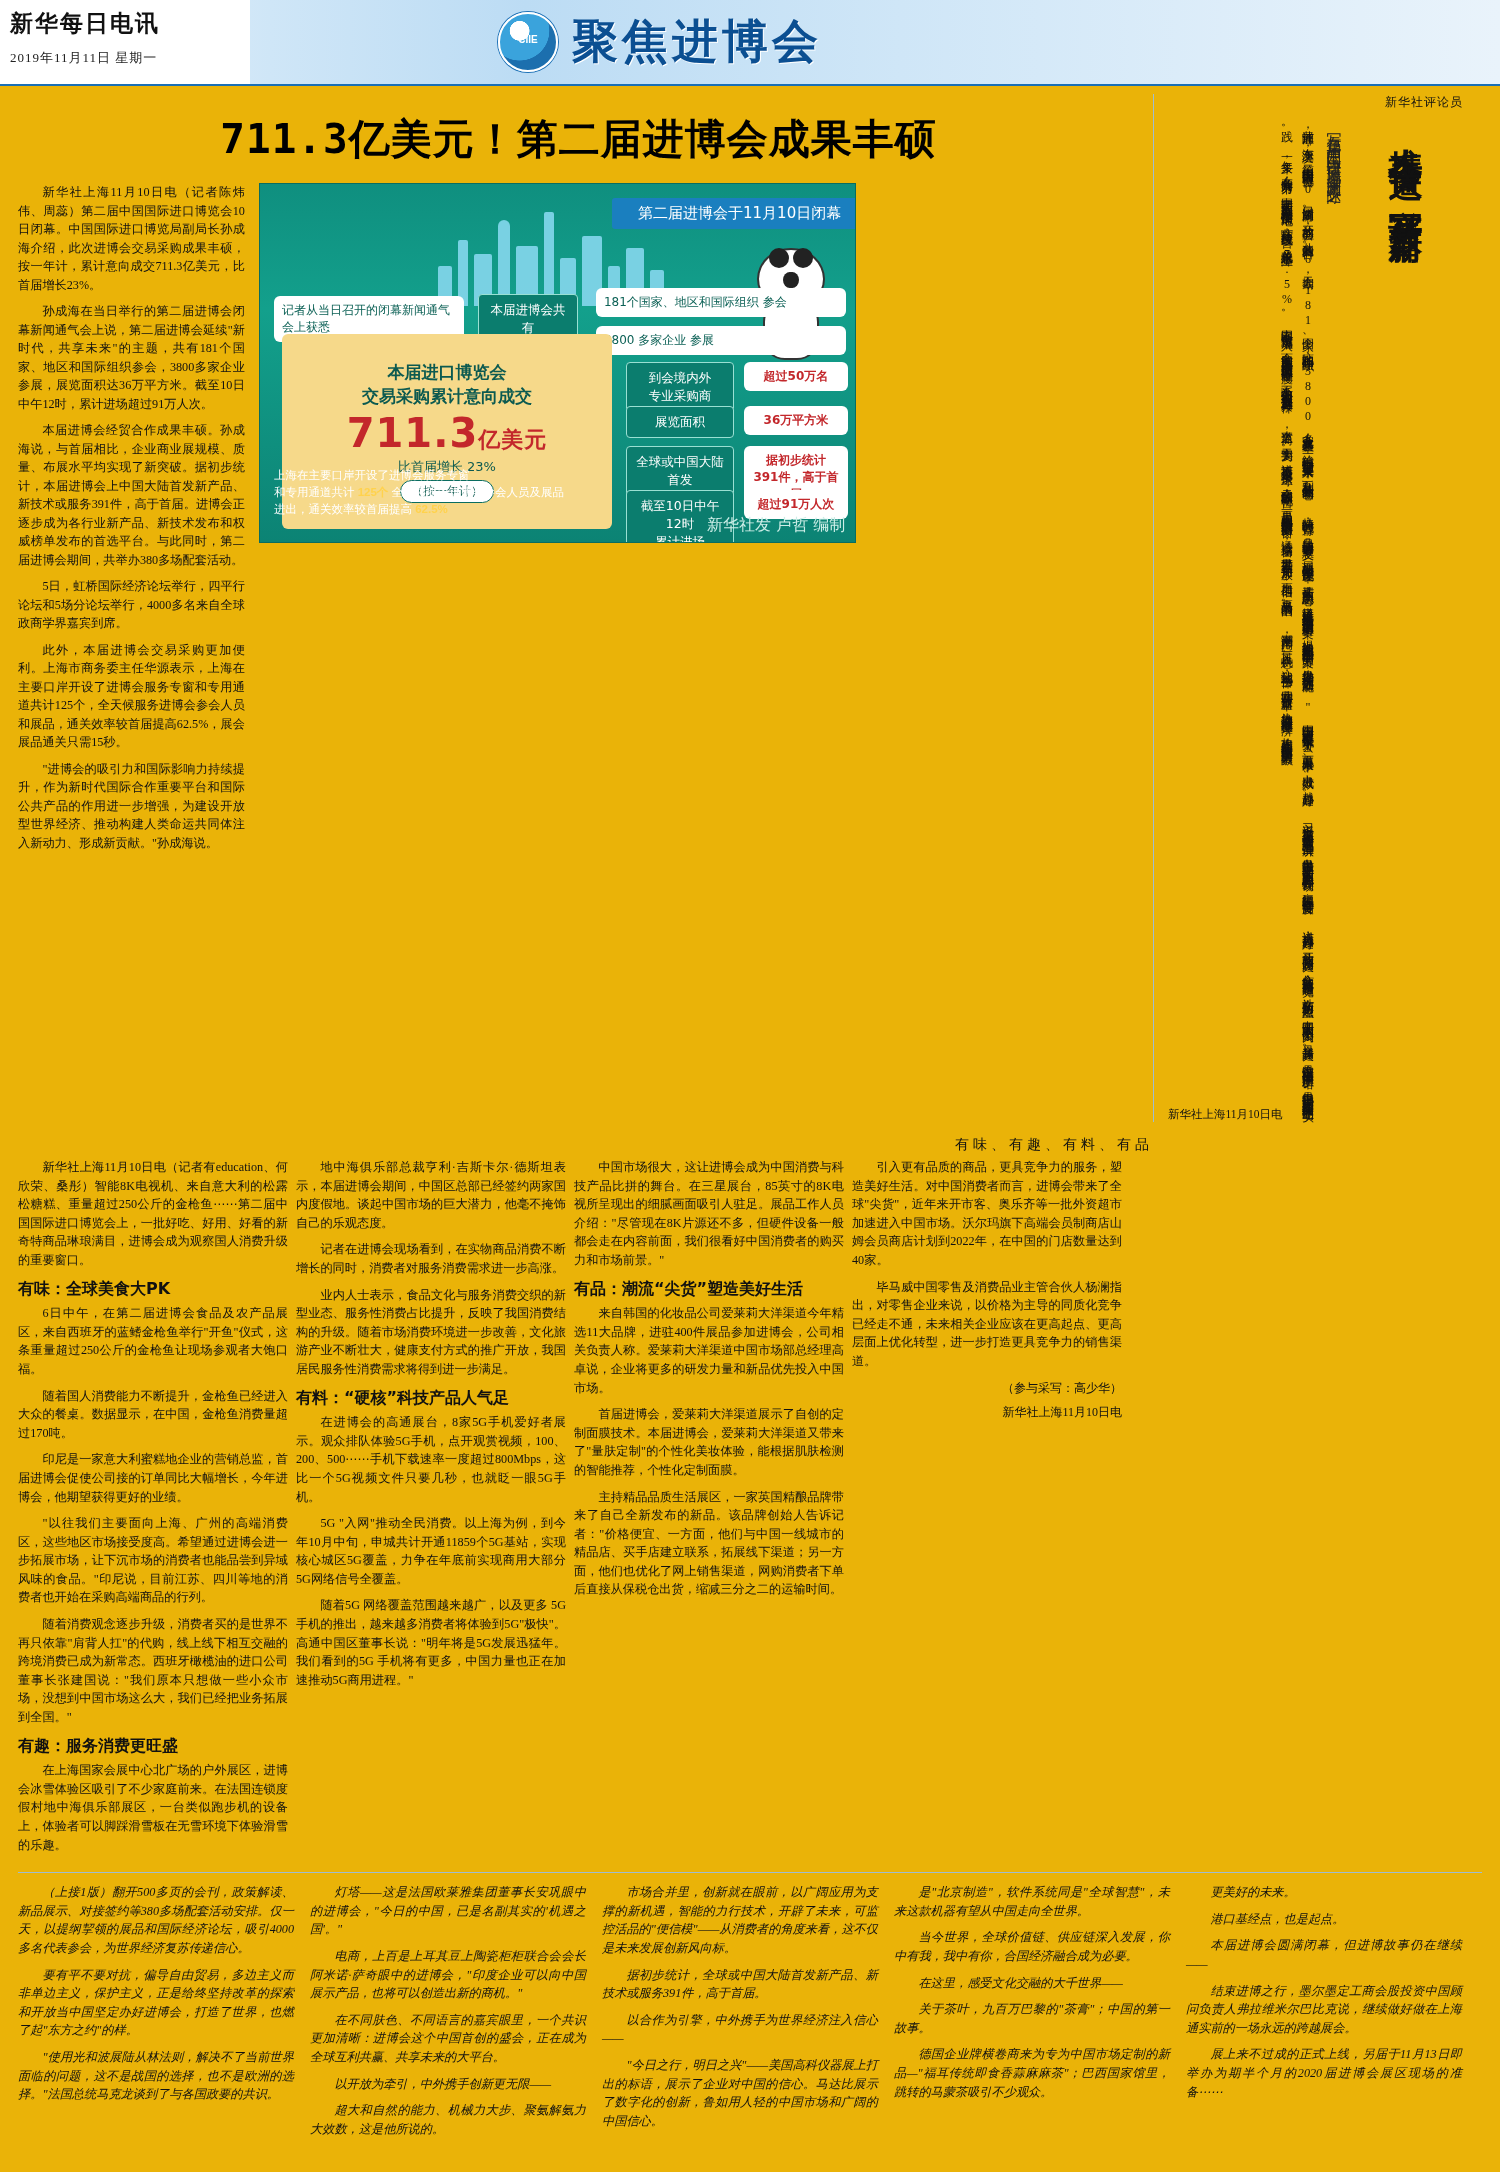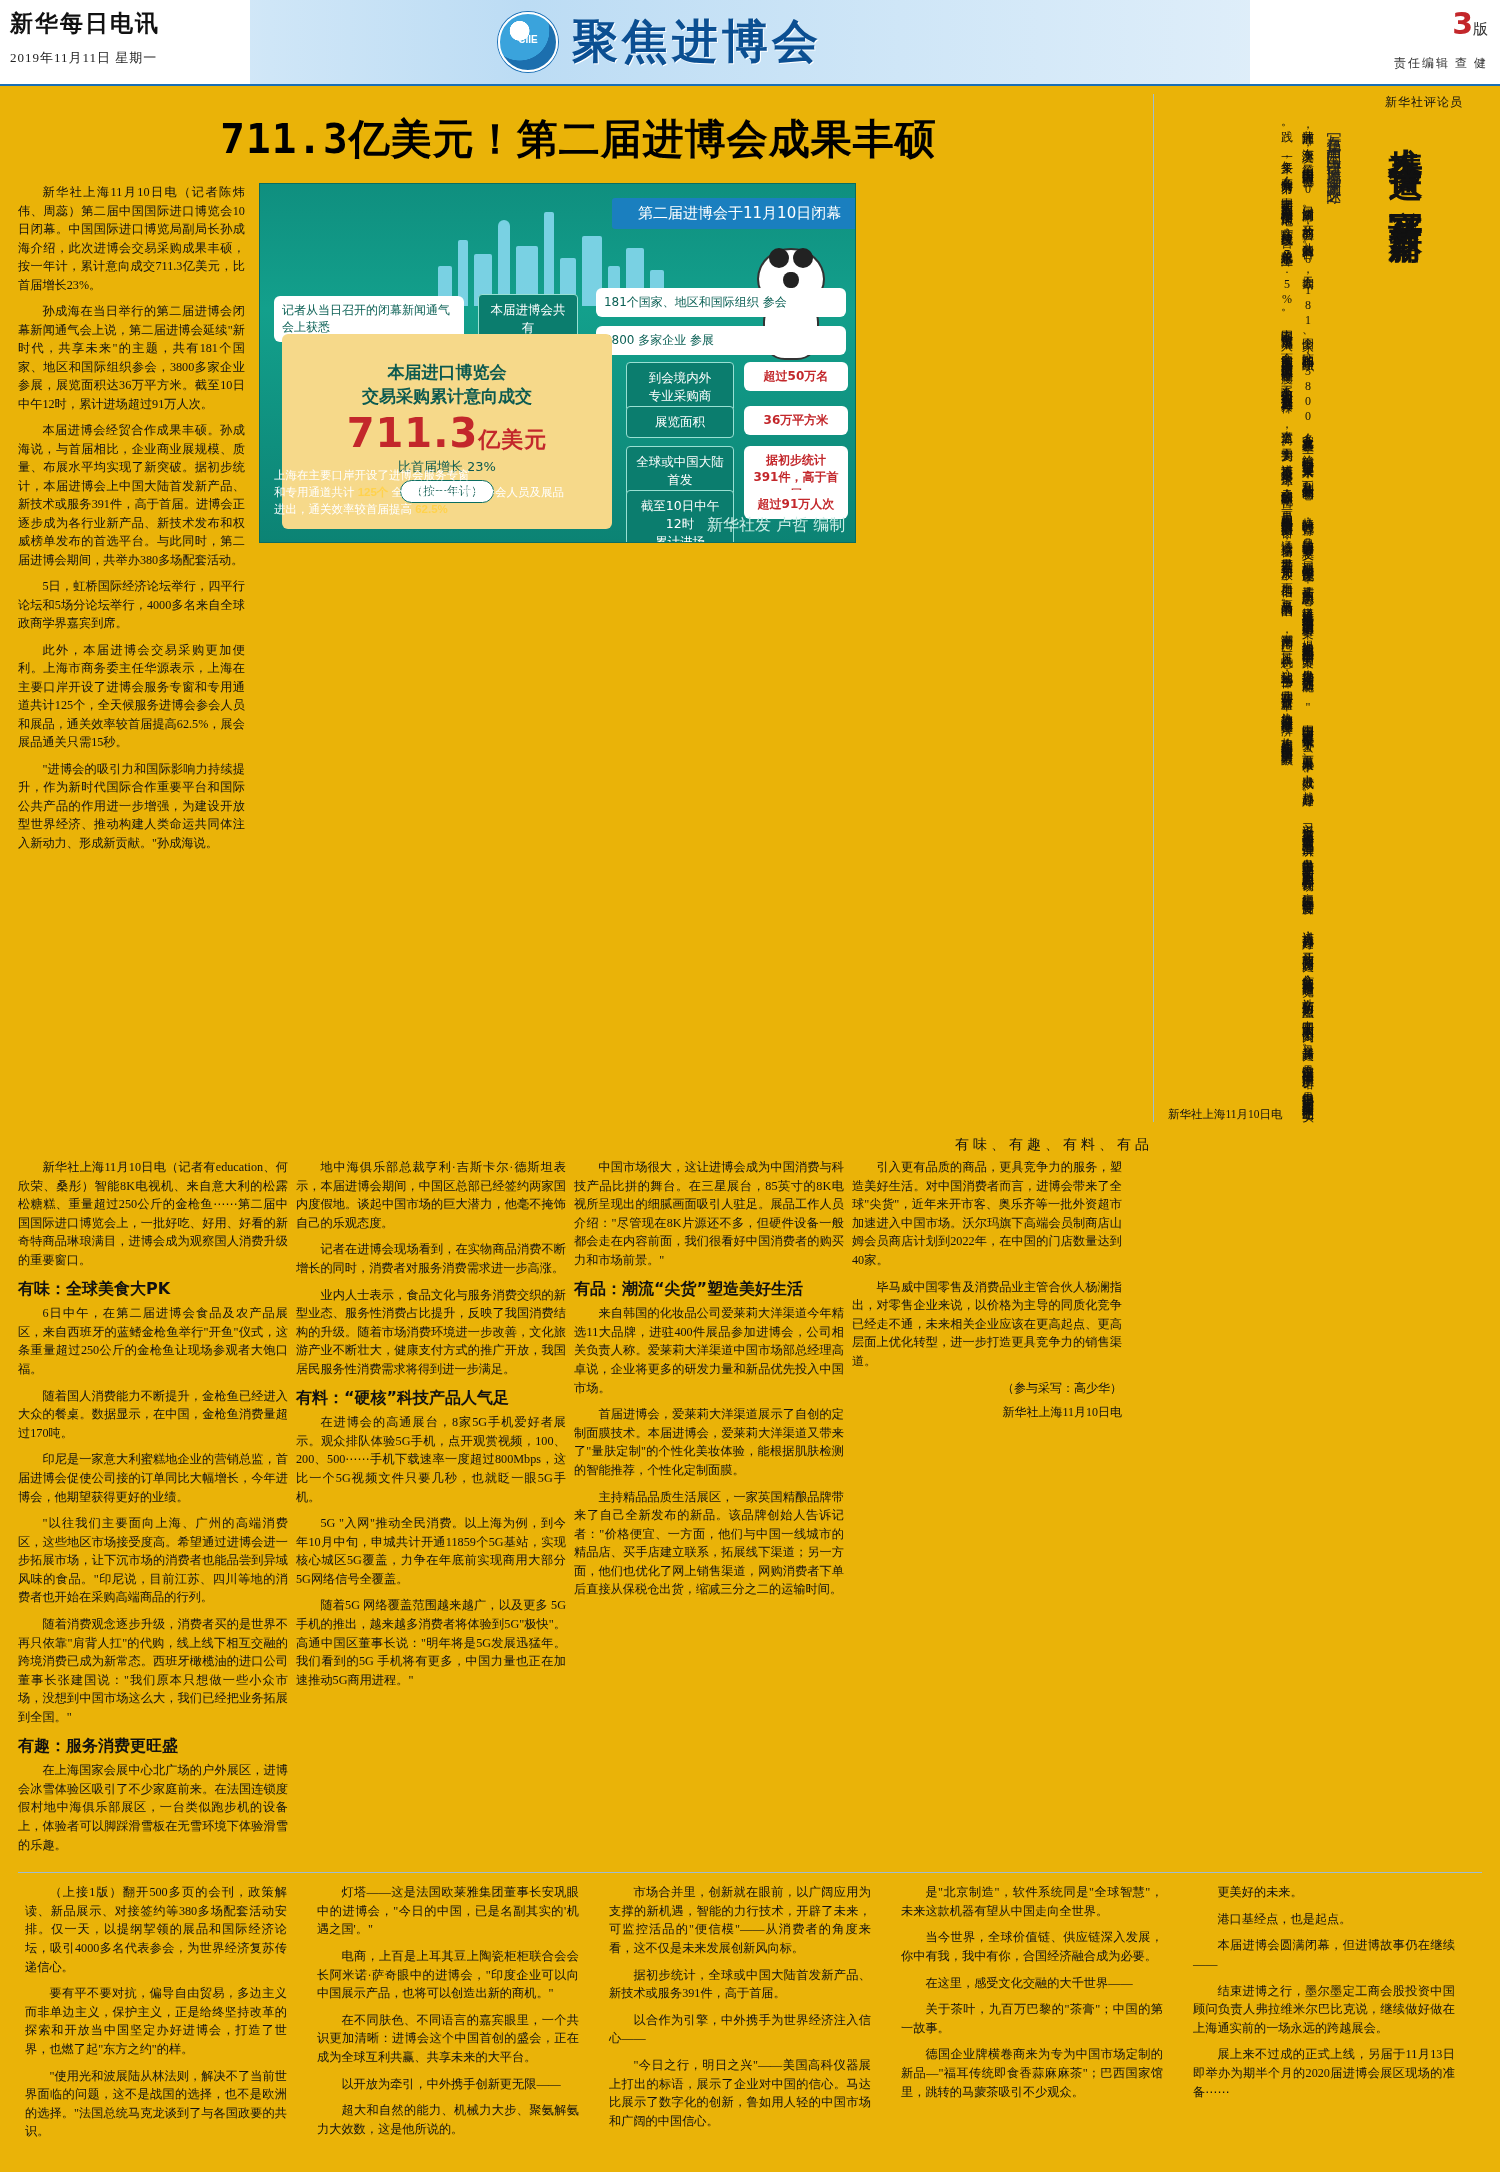--- a/index.html
+++ b/index.html
@@ -73,41 +73,35 @@
   .cols4 .c{width:270px;font-size:12.2px;line-height:18.6px;text-align:justify;}
   .cols4 .c p{margin:0 0 8px;text-indent:2em;}
   .cols4 .c .sub{font-weight:bold;font-family:"DejaVu Sans",sans-serif;font-size:16px;text-indent:0;margin:10px 0 6px;}
   .byline{text-align:right;font-size:12px;margin-top:6px;}
 
   hr.sep{border:0;border-top:1px solid #9fbdd2;margin:10px 0;}
 
   
   .bottom{display:flex;gap:16px;margin-top:6px;}
   .bcol{width:276px;font-size:12.2px;line-height:18.6px;text-align:justify;}
-  .bcol p{margin:0 7px 8px;text-indent:2em;}
+  .bcol p{margin:0 0 8px;text-indent:2em;font-style:italic;}
 </style>
 </head>
 <body>
 
 <div class="page">
 
   <div class="masthead">
     <div class="mh-left">
       <div class="mh-title">新华每日电讯</div>
       <div class="mh-date">2019年11月11日  星期一</div>
     </div>
     <div class="mh-center">
       <div class="mh-logo"></div>
       <div class="mh-big">聚焦进博会</div>
-    </div>
-    <div class="mh-right">
-      <div class="mh-pageno">
-        <span>3</span><small>版</small>
-      </div>
-      <div class="mh-editor">责任编辑  查  健</div>
     </div>
   </div>
 
   <div class="content">
 
     <div class="topzone">
 
       <div class="leftcol">
         <div class="headline">
           <span class="num">711.3</span><span>亿美元！第二届进博会成果丰硕</span>

